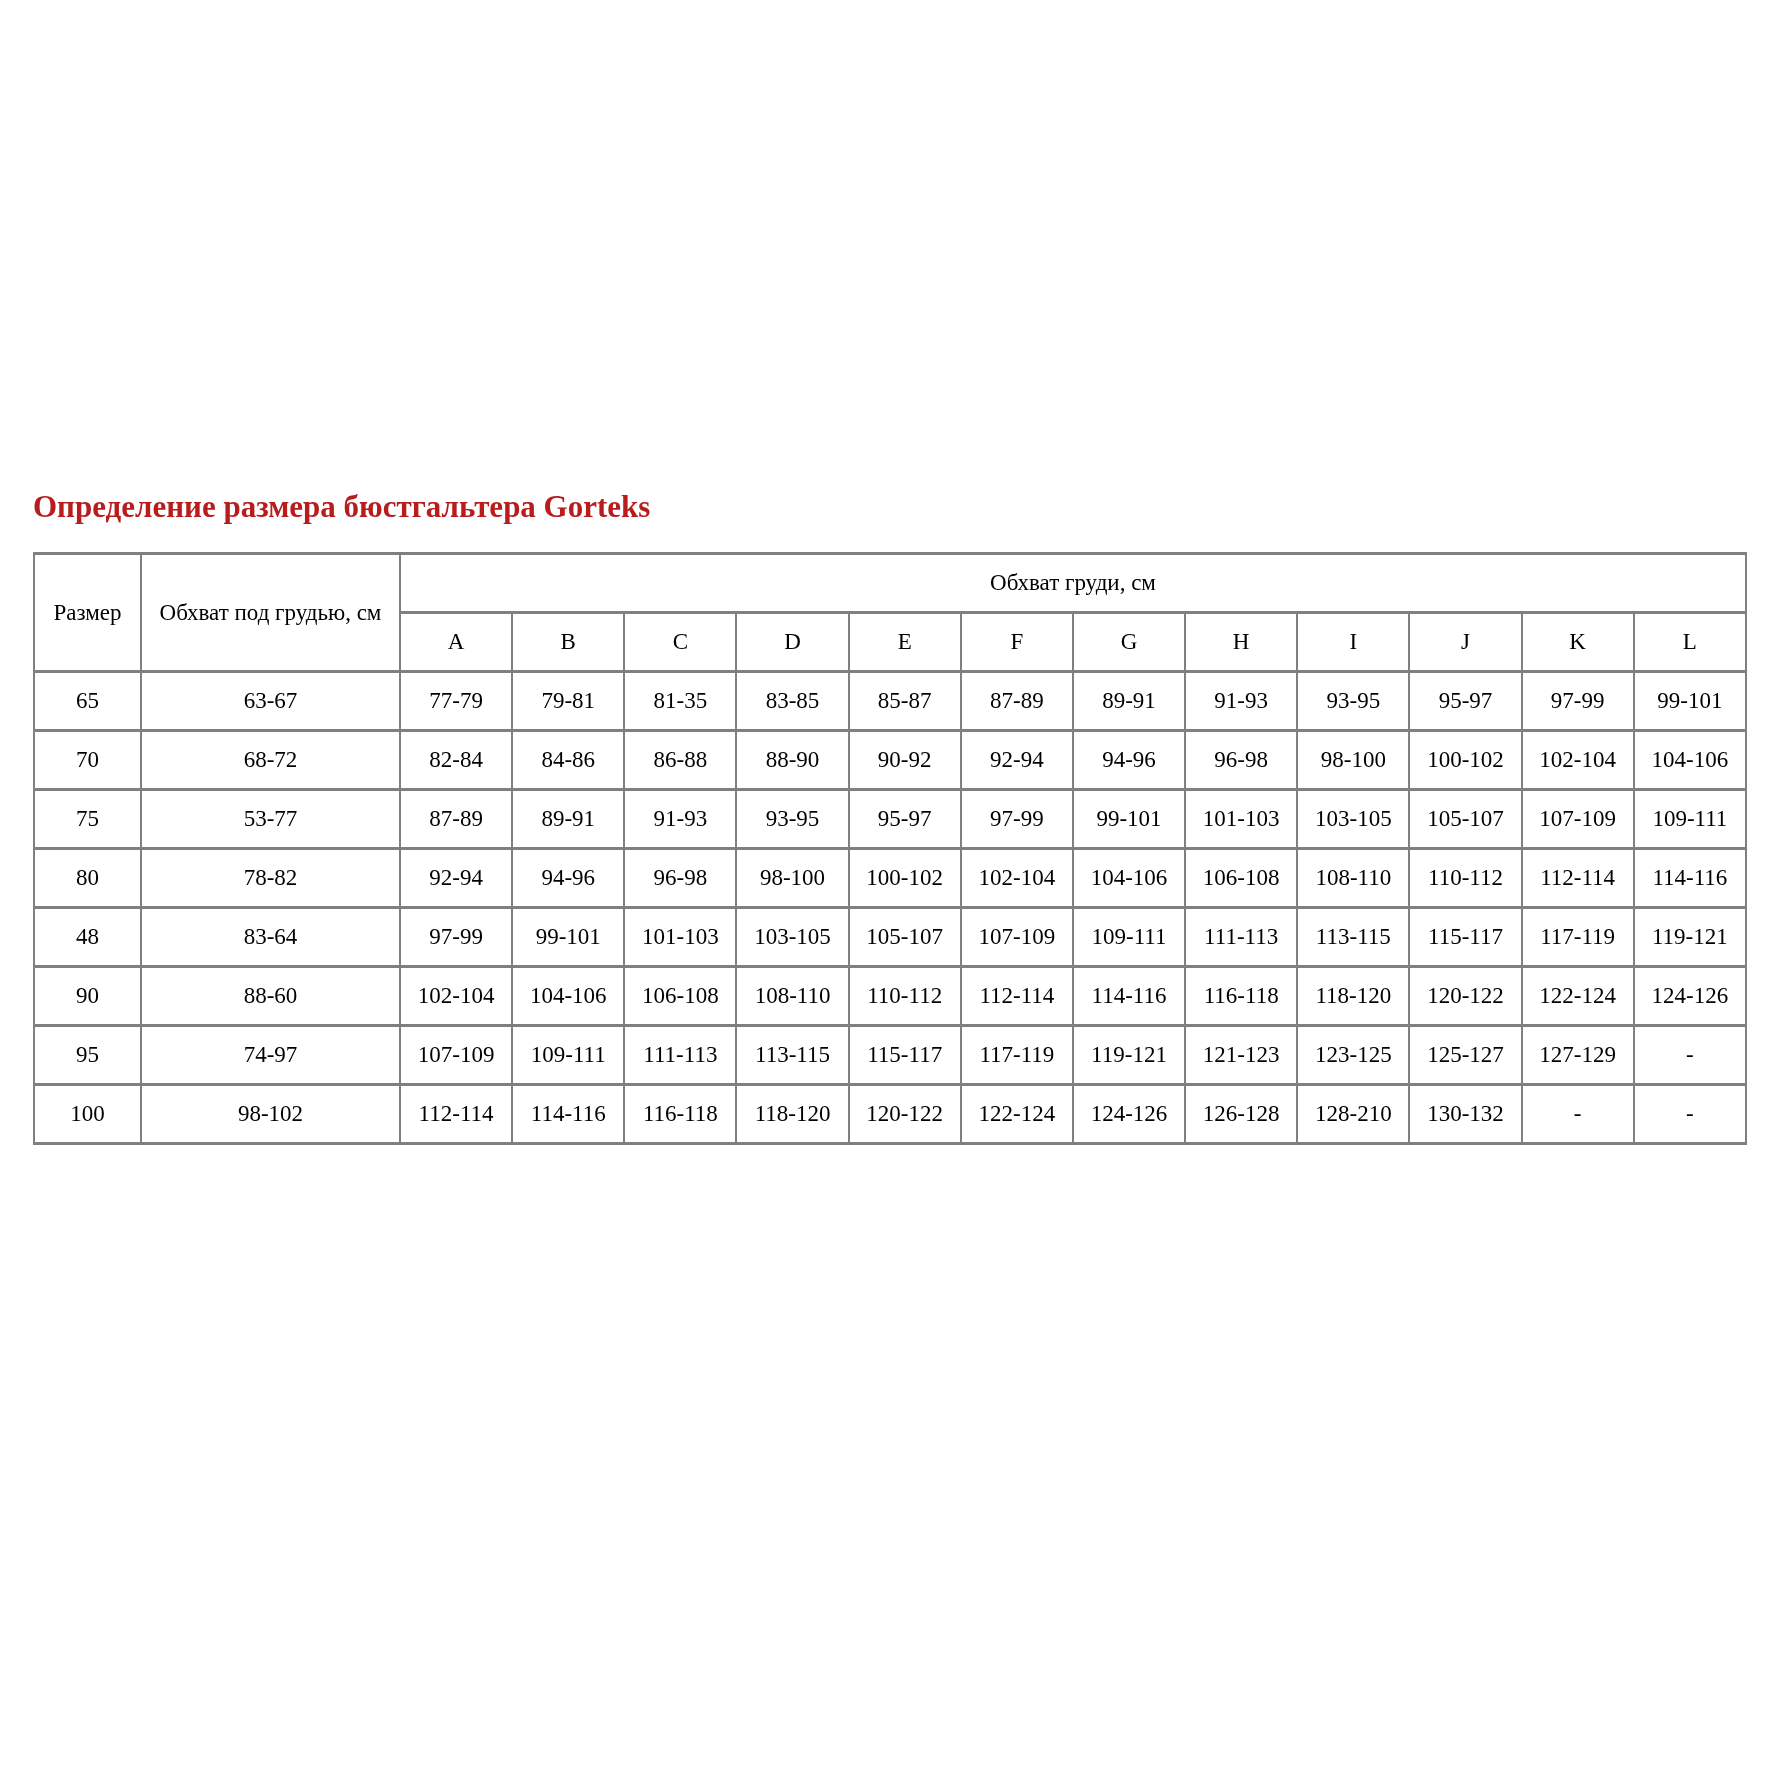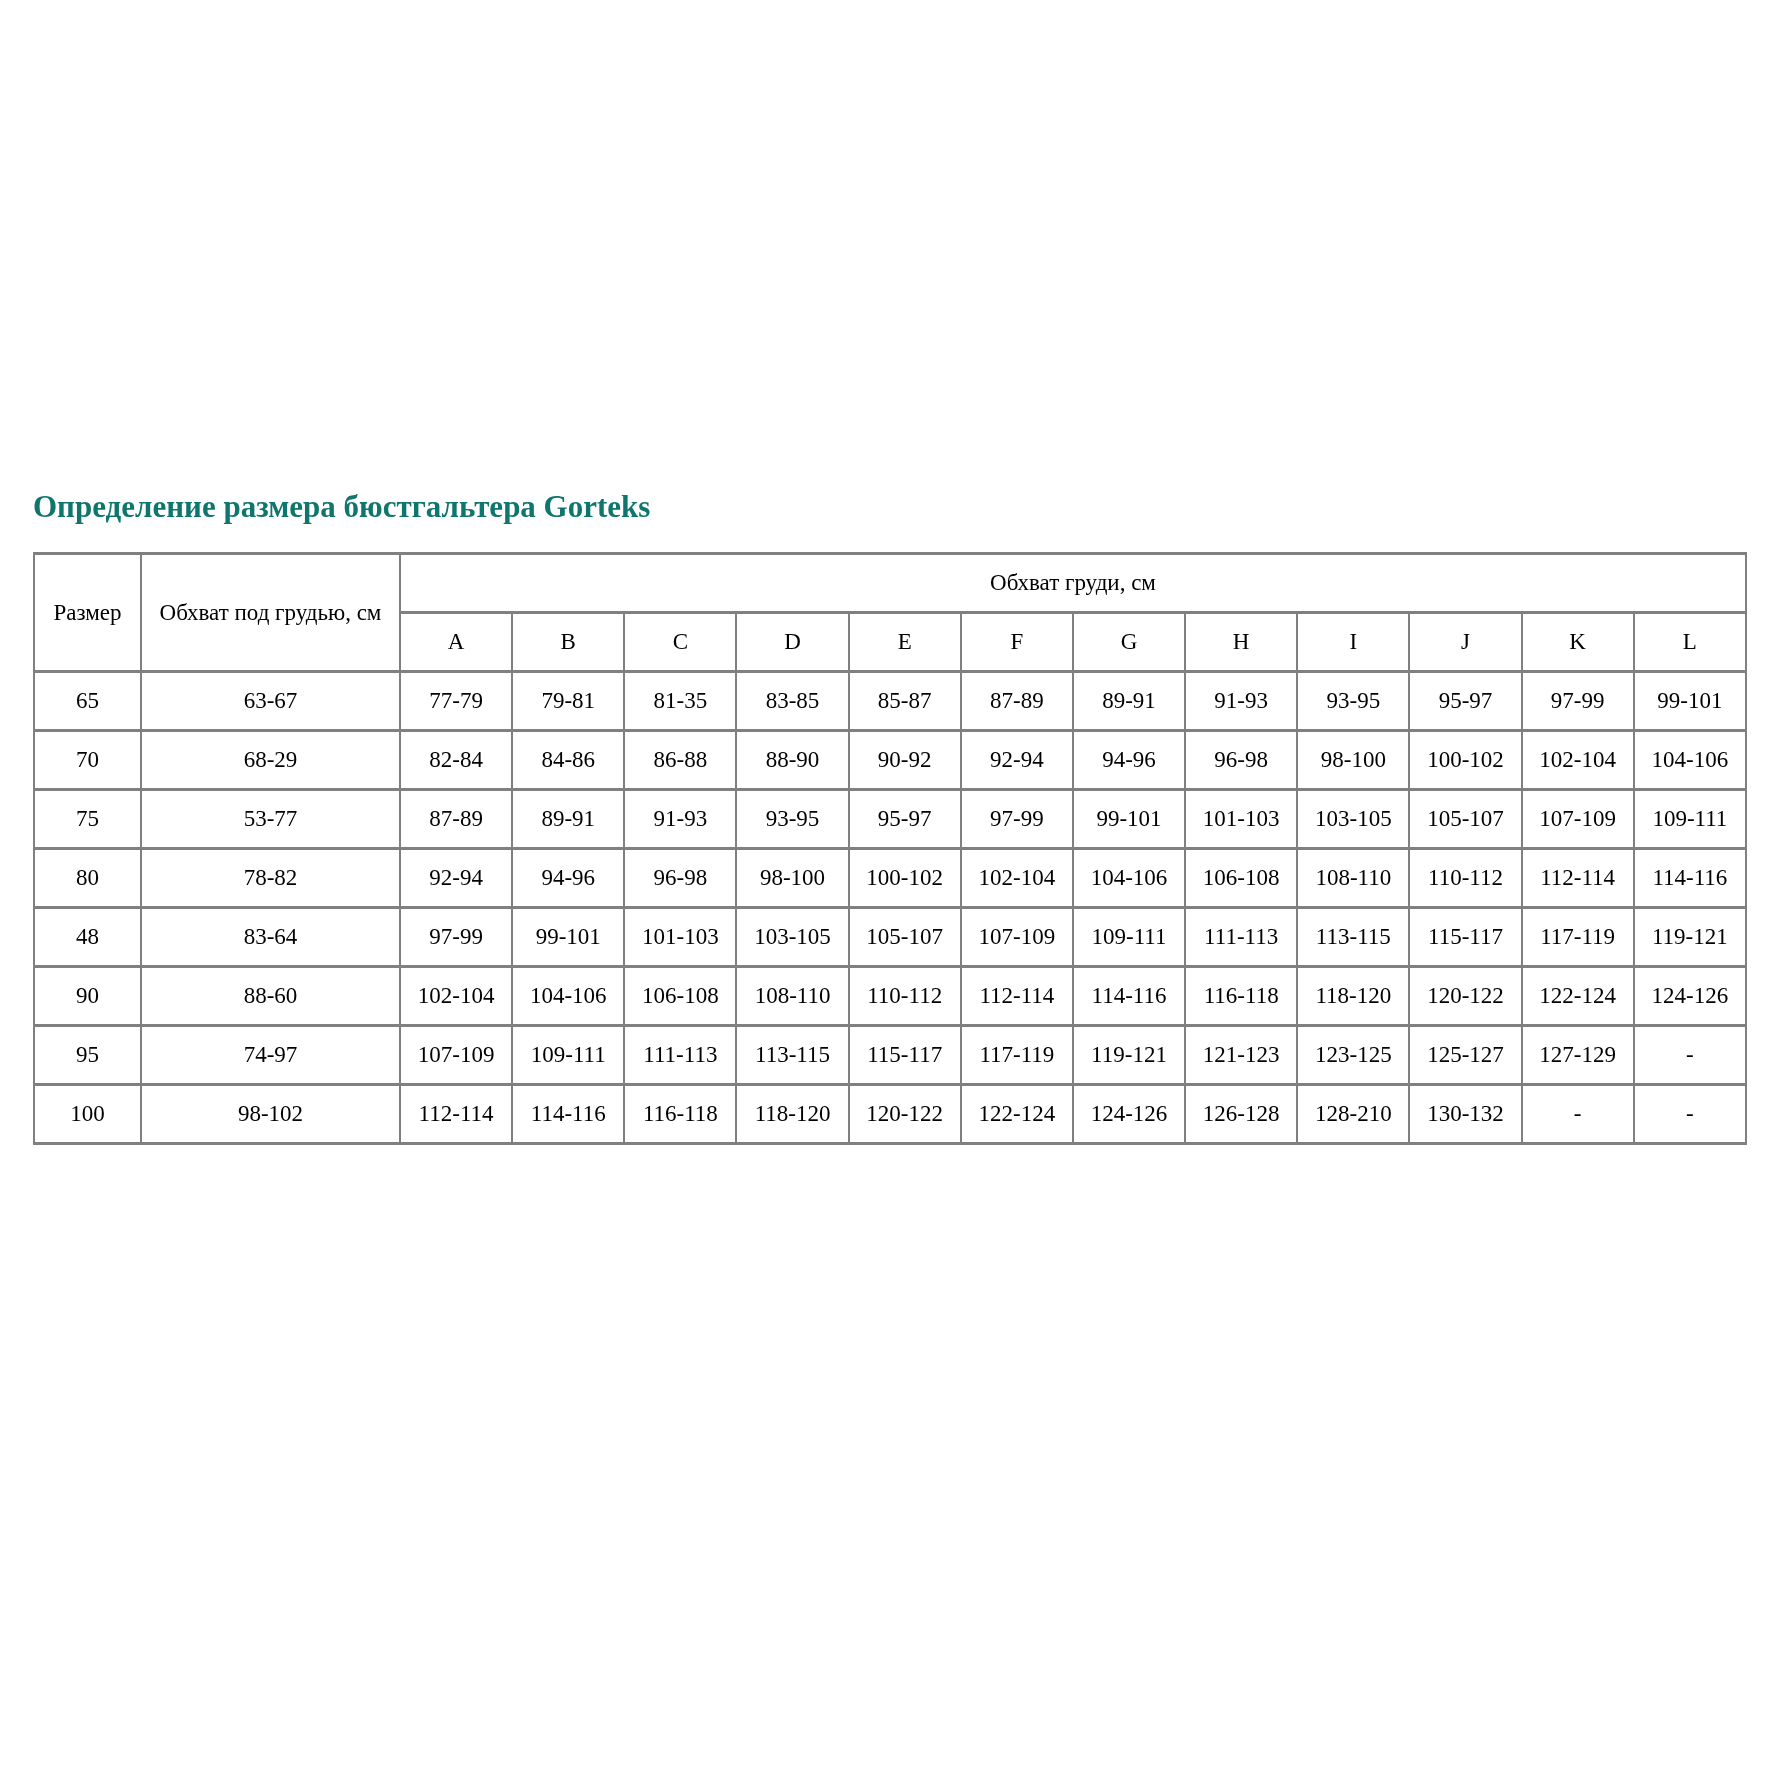--- a/index.html
+++ b/index.html
@@ -14,21 +14,21 @@
     overflow: hidden;
     font-family: "Liberation Serif", "DejaVu Serif", serif;
     color: #000000;
   }
   .page-title {
     position: absolute;
     left: 33px;
     top: 468px;
     font-size: 31px;
     font-weight: bold;
-    color: #0f766e;
+    color: #b91c1c;
     white-space: nowrap;
   }
   table.size-table {
     position: absolute;
     left: 33px;
     top: 552px;
     width: 1714px;
     border-collapse: collapse;
     table-layout: fixed;
     background: #ffffff;
@@ -109,21 +109,21 @@
         <td>87-89</td>
         <td>89-91</td>
         <td>91-93</td>
         <td>93-95</td>
         <td>95-97</td>
         <td>97-99</td>
         <td>99-101</td>
       </tr>
       <tr>
         <td>70</td>
-        <td>68-29</td>
+        <td>68-72</td>
         <td>82-84</td>
         <td>84-86</td>
         <td>86-88</td>
         <td>88-90</td>
         <td>90-92</td>
         <td>92-94</td>
         <td>94-96</td>
         <td>96-98</td>
         <td>98-100</td>
         <td>100-102</td>

